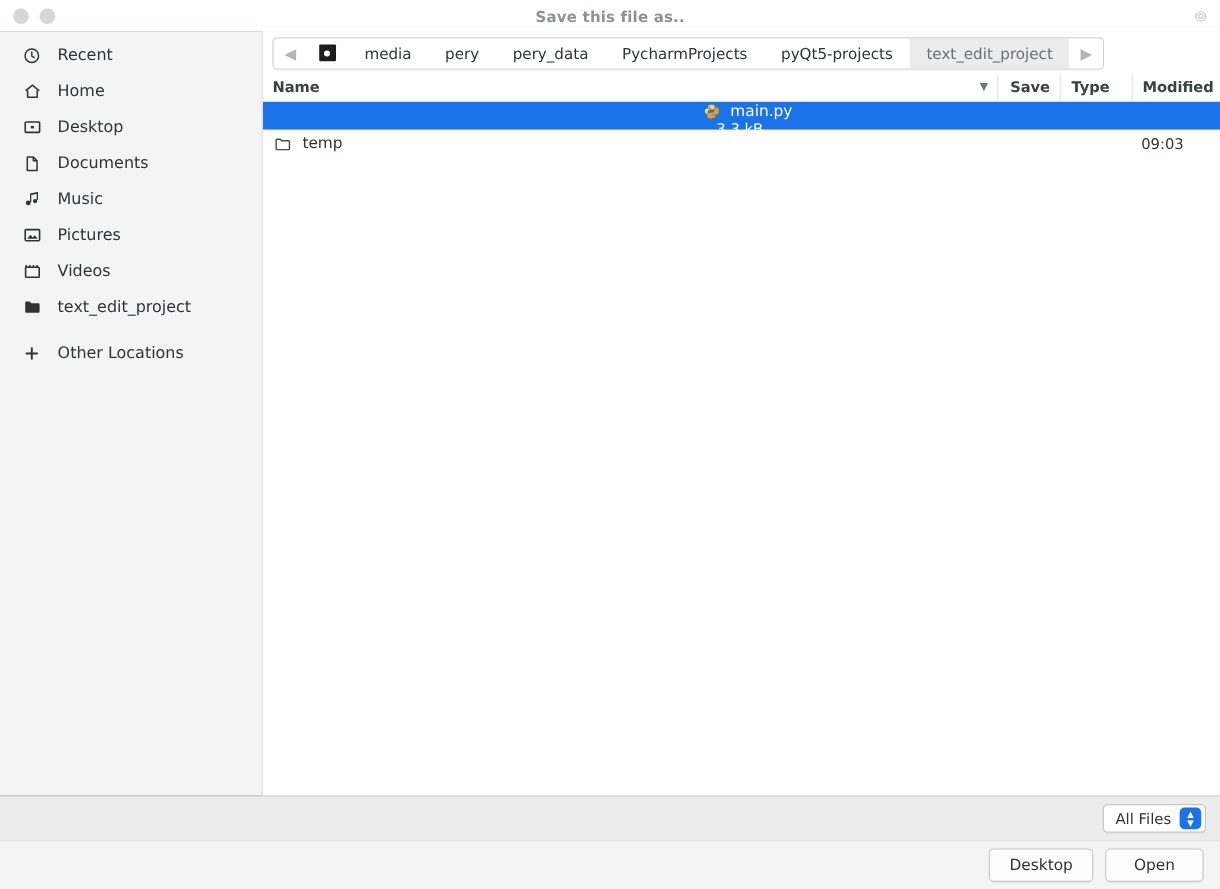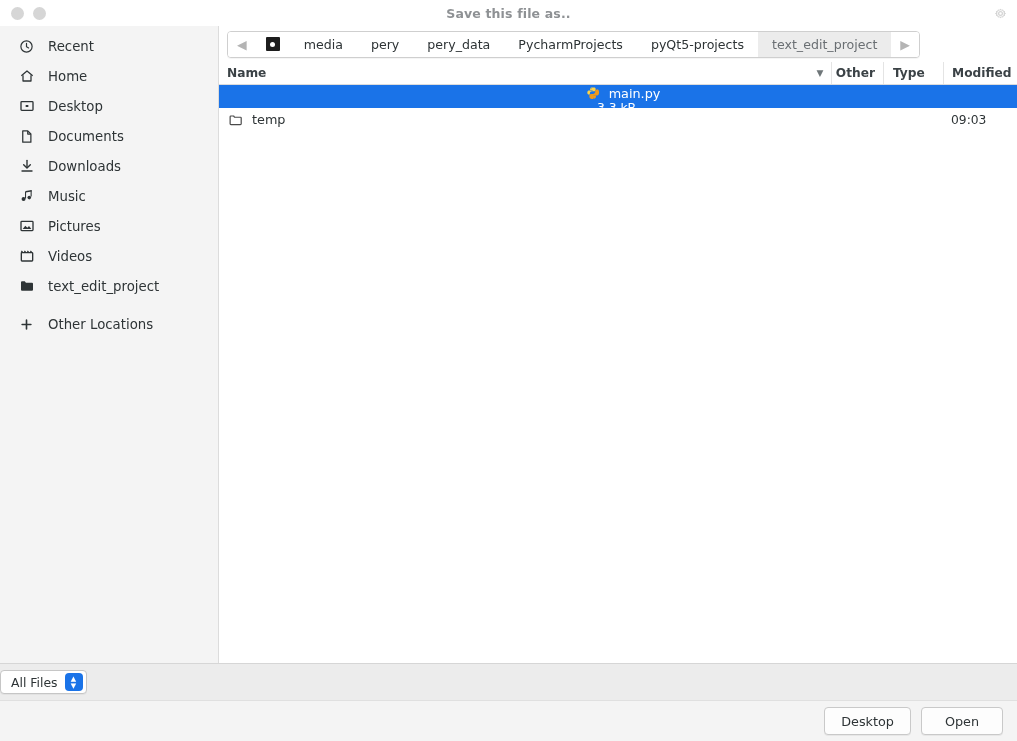--- a/index.html
+++ b/index.html
@@ -148,21 +148,21 @@
   .f-sort  { width: 22px; }
   .f-size  { width: 52px; text-align: right; padding-right: 8px; font-size: 12.3px; }
   .f-type  { width: 48px; text-align: left; padding-left: 9px; font-size: 12.3px; margin-top: 18px; }
   .f-mod   { width: 74px; text-align: left; padding-left: 8px; font-size: 12.3px; }
 
   
   .filterbar {
     height: 37px; min-height: 37px;
     background: #ececec;
     border-top: 1px solid #d6d6d6;
-    display: flex; align-items: center; justify-content: flex-start;
+    display: flex; align-items: center; justify-content: flex-end;
     padding-right: 12px;
   }
   .combo {
     display: flex; align-items: center;
     height: 24px;
     background: #ffffff;
     border: 1px solid #c6c6c6;
     border-radius: 4px;
     padding: 0 3px 0 10px;
     gap: 7px;
@@ -257,30 +257,20 @@
       <div class="side-item">
         <span class="side-icon">
           <svg width="15" height="15" viewBox="0 0 24 24" fill="none" stroke="#2e3436" stroke-width="2" stroke-linejoin="round">
             <path d="M6 3h8l5 5v13H6z"></path>
               <path d="M14 3v5h5"></path>
           </svg>
         </span>
         <span class="side-label">Documents</span>
       </div>
 
-      <div class="side-item">
-        <span class="side-icon">
-          <svg width="16" height="16" viewBox="0 0 24 24" fill="none" stroke="#2e3436" stroke-width="2.1" stroke-linecap="round" stroke-linejoin="round">
-            <path d="M12 3.5v10"></path>
-              <path d="M7 10l5 5 5-5"></path>
-              <path d="M4.5 19.5h15"></path>
-          </svg>
-        </span>
-        <span class="side-label">Downloads</span>
-      </div>
 
       <div class="side-item">
         <span class="side-icon">
           <svg width="16" height="16" viewBox="0 0 24 24" fill="#2e3436">
             <path d="M10 4.5l9-1.6v2.3l-9 1.6z"></path>
             <path d="M9 5.2h1.6v10.5H9z"></path>
               <path d="M17.4 3.6H19v9.3h-1.6z"></path>
             <circle cx="6.8" cy="16.6" r="3"></circle>
               <circle cx="15.4" cy="14.4" r="2.7"></circle>
           </svg>
@@ -343,21 +333,21 @@
           <div class="crumb">PycharmProjects</div>
           <div class="crumb">pyQt5-projects</div>
           <div class="crumb active">text_edit_project</div>
           <div class="crumb arrow">▶</div>
         </div>
       </div>
 
       <div class="col-head">
         <div class="ch ch-name">Name</div>
         <div class="ch ch-sort">▼</div>
-        <div class="ch ch-size">Other</div>
+        <div class="ch ch-size">Save</div>
         <div class="ch ch-type">Type</div>
         <div class="ch ch-mod">Modified</div>
       </div>
 
       <div class="filelist">
 
         <div class="frow selected">
           <div class="f-name">
             <span class="f-icon">
               <svg width="15" height="15" viewBox="0 0 24 24">

